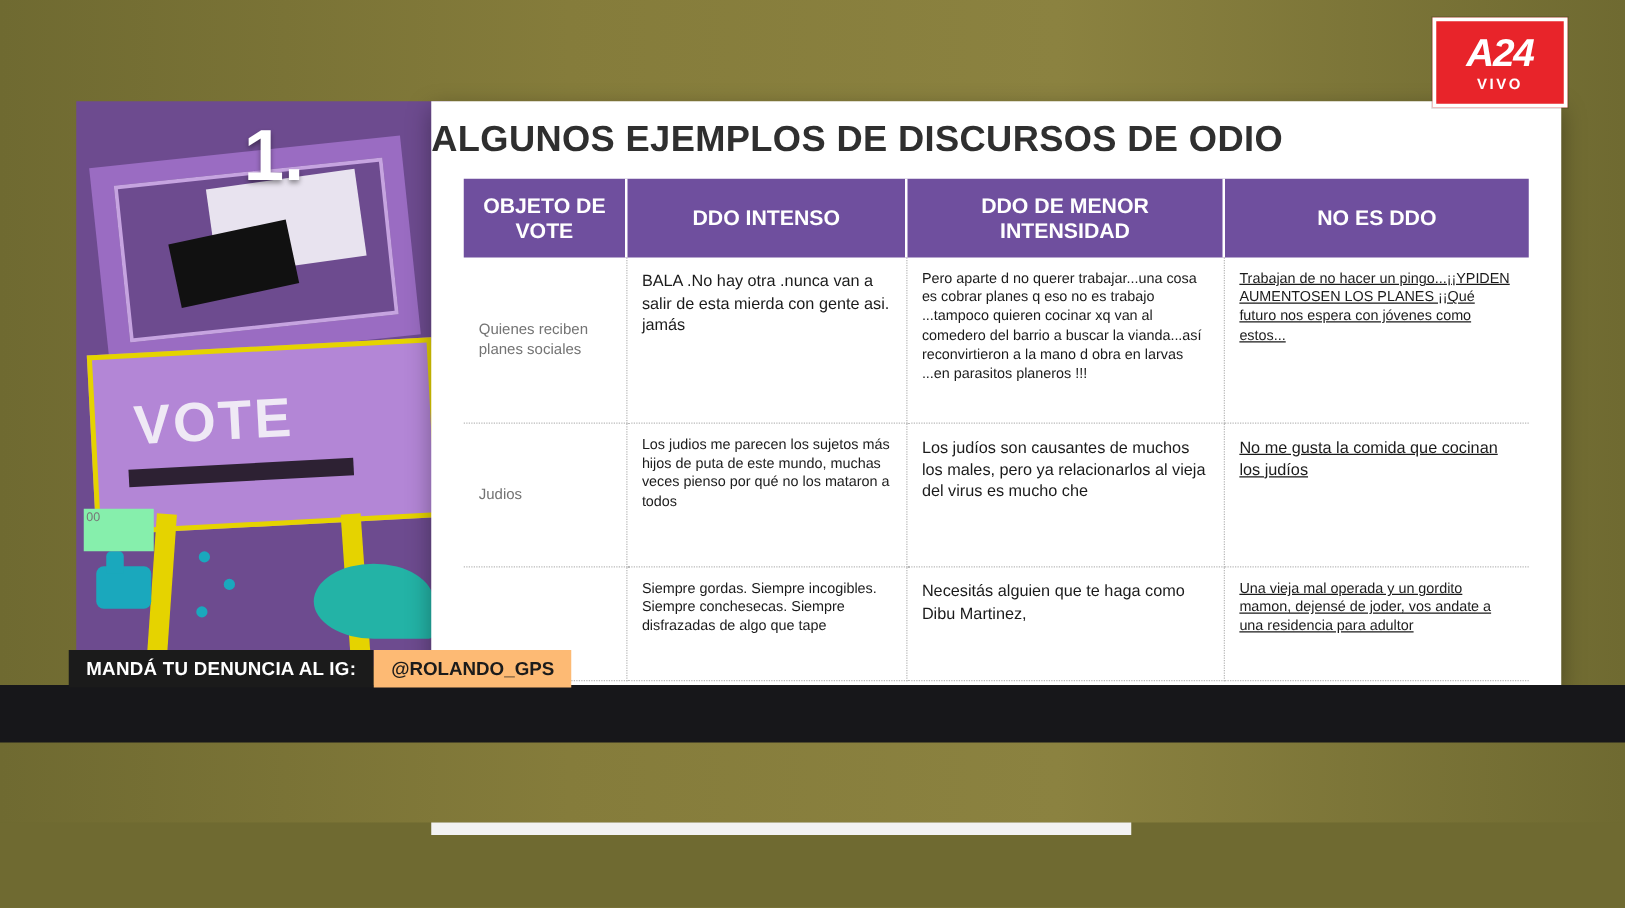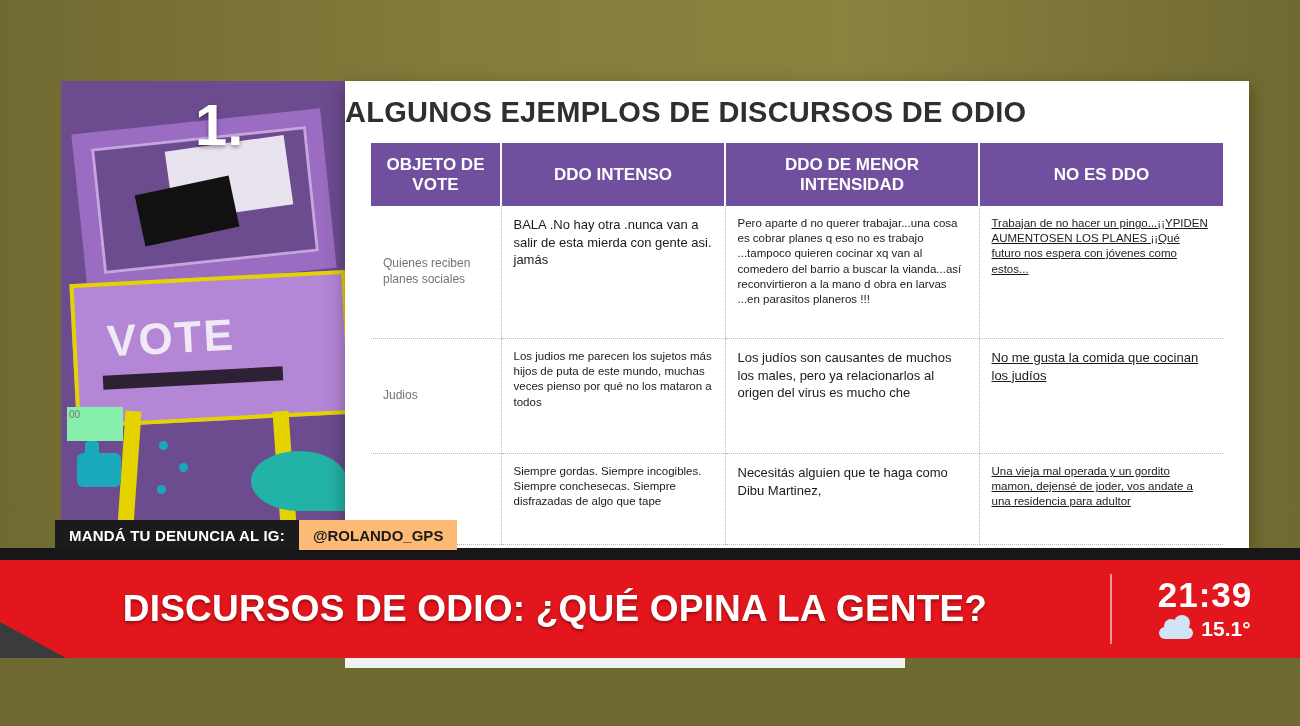--- a/index.html
+++ b/index.html
@@ -200,20 +200,24 @@
   }
   #bottomstrip .whitebar{
     position:absolute;left:345px;top:0;width:560px;height:10px;background:#f2f2f2;
   }
 </style>
 </head>
 <body>
 
 <div id="broadcast">
 
+  <div id="logo">
+    <div class="logotext">A24</div>
+    <div class="vivo">VIVO</div>
+  </div>
 
   <div id="slide-wrap">
 
     <div id="illustration">
       <div class="ill-shape ill-laptop"></div>
       <div class="ill-shape ill-screen"></div>
       <div class="ill-shape ill-paper"></div>
       <div class="ill-shape ill-black"></div>
       <div class="ill-shape ill-box"></div>
       <div class="ill-shape ill-vote">VOTE</div>
@@ -254,56 +258,39 @@
         <tbody>
           <tr class="r1">
             <td class="objeto">Quienes reciben planes sociales</td>
             <td class="big">BALA .No hay otra .nunca van a salir de esta mierda con gente asi. jamás</td>
             <td>Pero aparte d no querer trabajar...una cosa es cobrar planes q eso no es trabajo ...tampoco quieren cocinar xq van al comedero del barrio a buscar la vianda...así reconvirtieron a la mano d obra en larvas ...en parasitos planeros !!!</td>
             <td>Trabajan de no hacer un pingo...¡¡YPIDEN AUMENTOSEN LOS PLANES ¡¡Qué futuro nos espera con jóvenes como estos...</td>
           </tr>
           <tr class="r2">
             <td class="objeto">Judios</td>
             <td>Los judios me parecen los sujetos más hijos de puta de este mundo, muchas veces pienso por qué no los mataron a todos</td>
-            <td class="big">Los judíos son causantes de muchos los males, pero ya relacionarlos al origen del virus es mucho che</td>
+            <td class="big">Los judíos son causantes de muchos los males, pero ya relacionarlos al vieja del virus es mucho che</td>
             <td class="big">No me gusta la comida que cocinan los judíos</td>
           </tr>
           <tr class="r3">
             <td class="objeto"></td>
             <td>Siempre gordas. Siempre incogibles. Siempre conchesecas. Siempre disfrazadas de algo que tape</td>
             <td class="big">Necesitás alguien que te haga como Dibu Martinez,</td>
             <td>Una vieja mal operada y un gordito mamon, dejensé de joder, vos andate a una residencia para adultor</td>
           </tr>
         </tbody>
       </table>
     </div>
   </div>
 
   <div id="denuncia">
     <div class="dark">MANDÁ TU DENUNCIA AL IG:</div>
     <div class="light">@ROLANDO_GPS</div>
   </div>
 
   <div id="blackbar"></div>
 
-  <div id="ticker">
-    <div class="graywedge"></div>
-    <div class="redband"></div>
-    <div id="headline">DISCURSOS DE ODIO: ¿QUÉ OPINA LA GENTE?</div>
-    <div id="clockbox">
-      <div class="divider"></div>
-      <div class="time">21:39</div>
-      <div class="weather">
-        <span class="cloud-icon">
-          <span class="c1"></span>
-            <span class="c2"></span>
-            <span class="c3"></span>
-        </span>
-        <span>15.1°</span>
-      </div>
-    </div>
-  </div>
 
   <div id="bottomstrip">
     <div class="whitebar"></div>
   </div>
 
 </div>
 
 </body></html>

